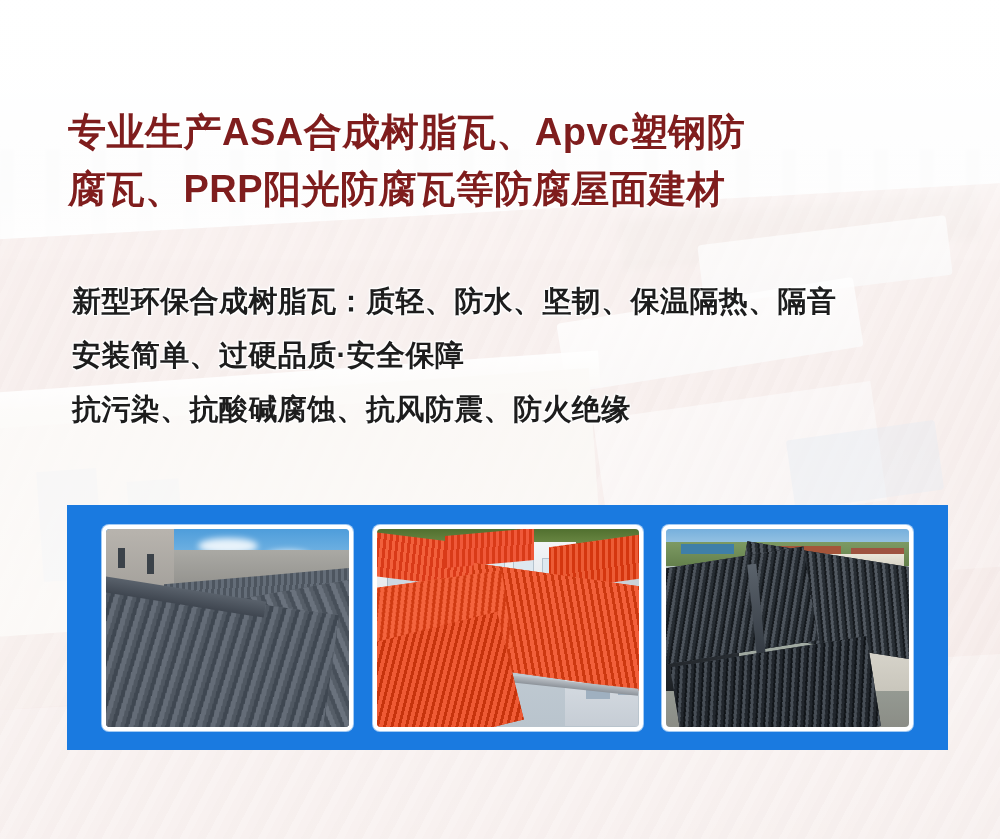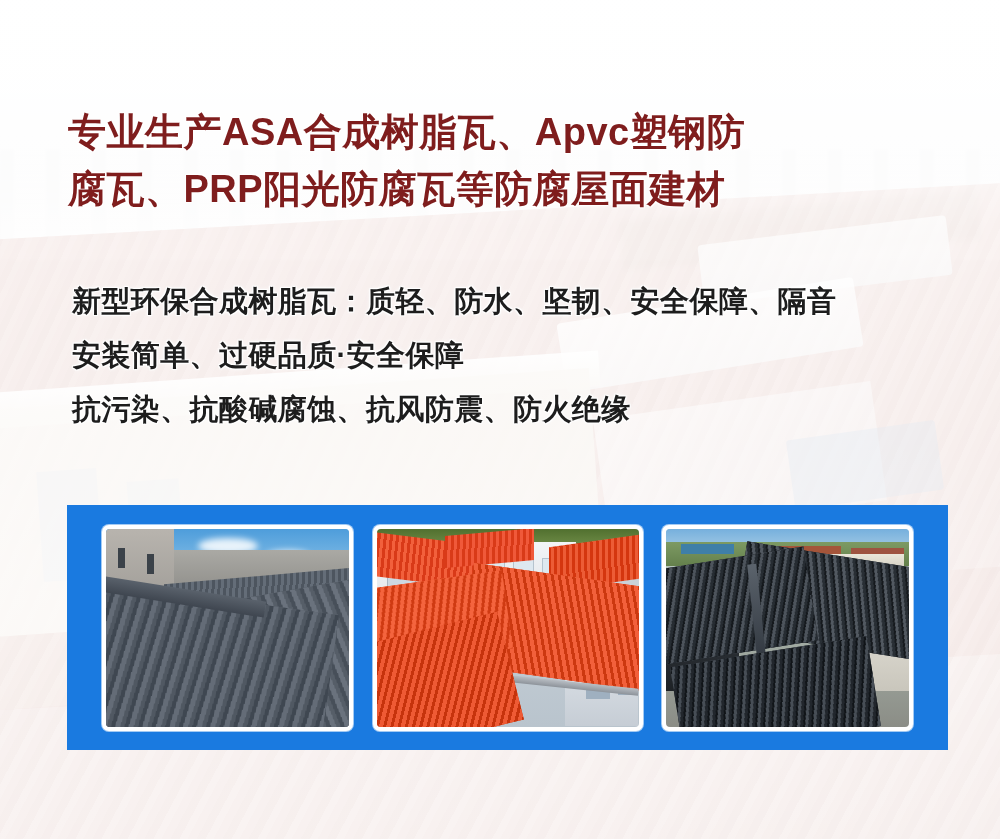--- a/index.html
+++ b/index.html
@@ -299,21 +299,21 @@
     <div class="bg-roof-lower"></div>
     <div class="bg-wash"></div>
   </div>
 
   <div class="content">
 
     <div class="headline">专业生产ASA合成树脂瓦、Apvc塑钢防
 腐瓦、PRP阳光防腐瓦等防腐屋面建材</div>
 
     <div class="sub-block">
-      <div class="sub-line">新型环保合成树脂瓦：质轻、防水、坚韧、安全保障、隔音</div>
+      <div class="sub-line">新型环保合成树脂瓦：质轻、防水、坚韧、保温隔热、隔音</div>
       <div class="sub-line">安装简单、过硬品质·安全保障</div>
       <div class="sub-line">抗污染、抗酸碱腐蚀、抗风防震、防火绝缘</div>
     </div>
 
     <div class="gallery">
 
       <div class="photo-frame">
         <div class="photo p1">
           <div class="sky"></div>
           <div class="cloud1"></div>

